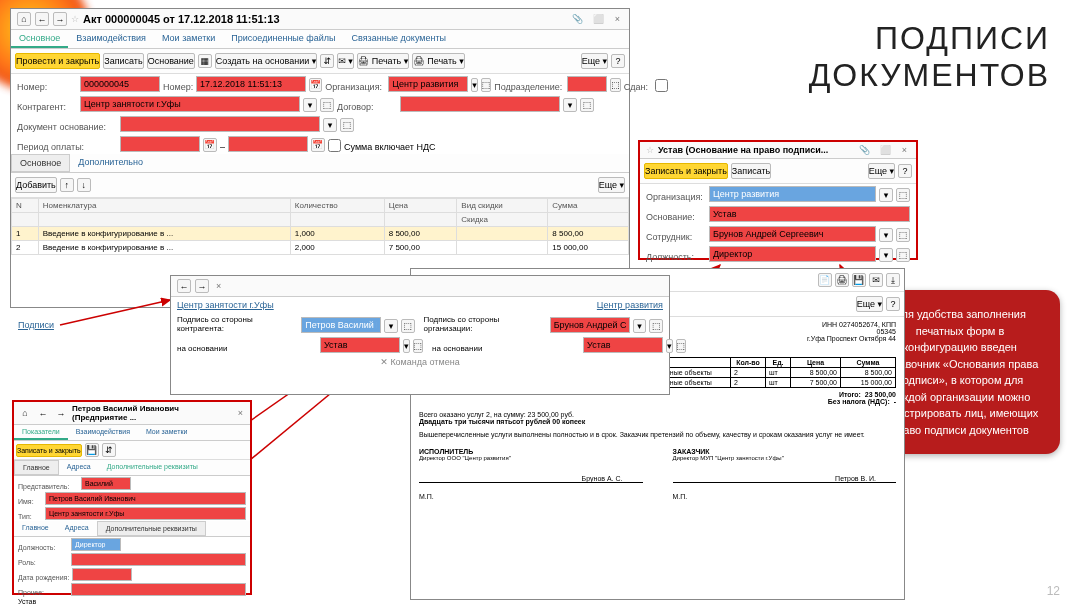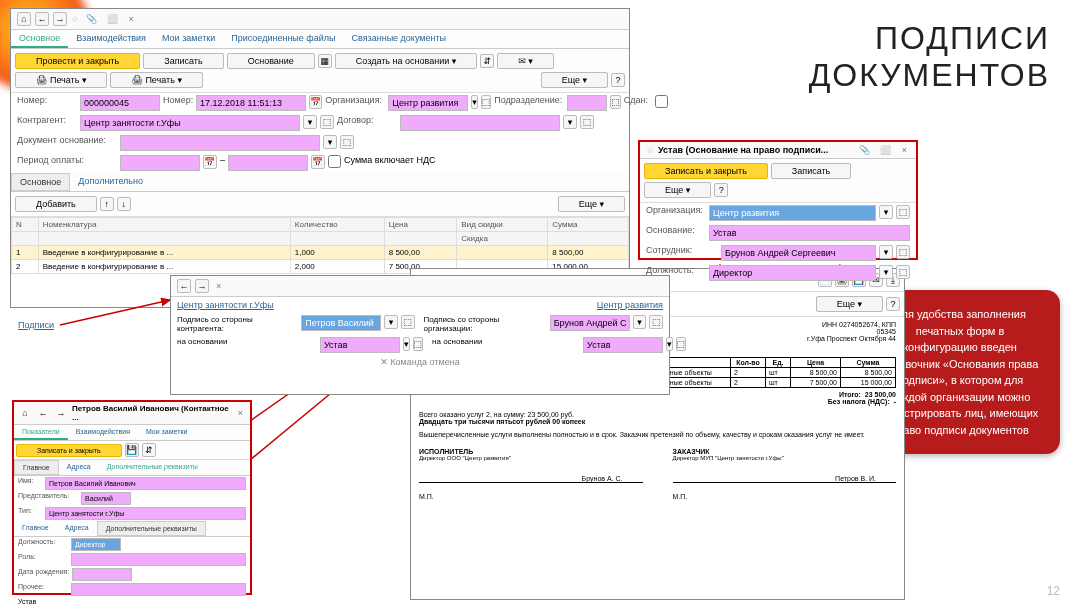--- a/index.html
+++ b/index.html
@@ -8,25 +8,25 @@
 .pane{position:absolute;background:#fff;border:1px solid #888}
 .red-frame{border:2px solid #c00}
 .titlebar{display:flex;align-items:center;padding:3px 6px;gap:4px;border-bottom:1px solid #ccc;background:#fafafa}
 .star{color:#bbb}
 .wtitle{font-size:11px;font-weight:bold;flex:1}
 .wctl{color:#777;font-size:9px;padding:0 3px}
 .tabs{display:flex;border-bottom:1px solid #ccc;background:#fdfdfd}
 .tab{padding:3px 8px;font-size:9px;color:#2a6496;cursor:pointer}
 .tab.act{border-bottom:2px solid #3a8;color:#3a8}
 .tbar{display:flex;gap:3px;padding:4px;border-bottom:1px solid #ddd;background:#fdfdfd;flex-wrap:wrap;align-items:center}
-.btn{padding:2px 20px;border:1px solid #bbb;background:#f6f6f6;font-size:9px;border-radius:2px}
+.btn{padding:2px 0;border:1px solid #bbb;background:#f6f6f6;font-size:9px;border-radius:2px}
 .btn.y{background:#ffd633;border-color:#e6b800}
-.fld{display:flex;align-items:flex-start;gap:3px;padding:2px 6px}
+.fld{display:flex;align-items:flex-end;gap:3px;padding:2px 6px}
 .lbl{font-size:9px;color:#555;min-width:60px}
-.inp{border:1px solid #bbb;padding:1px 3px;font-size:9px;background:#f0abfc;height:16px}
+.inp{border:1px solid #bbb;padding:1px 3px;font-size:9px;background:#ef4444;height:16px}
 .inp.blue{background:#69a5e0;color:#fff}
 .link{color:#2a6496;text-decoration:underline;font-size:9px}
 .greentext{color:#1a7a1a}
 table.grid{width:100%;border-collapse:collapse;font-size:8px}
 .grid th,.grid td{border:1px solid #ddd;padding:2px 4px;text-align:left}
 .grid th{background:#f5f5f5;font-weight:normal;color:#555}
 .grid tr.sel{background:#fff3cd}
 .big-title{position:absolute;top:20px;right:30px;font-size:32px;font-weight:300;text-align:right;letter-spacing:2px;color:#222}
 .callout{position:absolute;background:#b71c1c;color:#fff;border-radius:14px;padding:16px 18px;font-size:11px;text-align:center;line-height:1.5;box-shadow:0 2px 6px rgba(0,0,0,.3)}
 .pagenum{position:absolute;bottom:10px;right:20px;color:#bbb;font-size:12px}
@@ -41,20 +41,21 @@
 <body>
 
 <div class="corner-bg"></div>
 
 <div class="pane" style="top:8px;left:10px;width:620px;height:300px">
   <div class="titlebar">
     <span class="ic icbtn">⌂</span>
     <span class="ic icbtn">←</span>
     <span class="ic icbtn">→</span>
     <span class="star">☆</span>
+    <span class="wtitle">Акт 000000045 от 17.12.2018 11:51:13</span>
     <span class="wctl">📎</span>
     <span class="wctl">⬜</span>
     <span class="wctl">×</span>
   </div>
   <div class="tabs">
     <span class="tab act">Основное</span>
     <span class="tab">Взаимодействия</span>
     <span class="tab">Мои заметки</span>
     <span class="tab">Присоединенные файлы</span>
     <span class="tab">Связанные документы</span>
@@ -219,62 +220,62 @@
       <input class="inp blue" style="flex: 1 1 0%;" value="Центр развития">
       <span class="ic icbtn">▾</span>
       <span class="ic icbtn">⬚</span>
     </div>
   <div class="fld">
       <span class="lbl">Основание:</span>
       <input class="inp" style="flex: 1 1 0%;" value="Устав">
     </div>
   <div class="fld">
       <span class="lbl">Сотрудник:</span>
-      <input class="inp" style="flex: 1 1 0%; margin-left: 12px;" value="Брунов Андрей Сергеевич">
+      <input class="inp" style="flex: 1 1 0%;" value="Брунов Андрей Сергеевич">
       <span class="ic icbtn">▾</span>
       <span class="ic icbtn">⬚</span>
     </div>
   <div class="fld">
       <span class="lbl">Должность:</span>
       <input class="inp" style="flex: 1 1 0%;" value="Директор">
       <span class="ic icbtn">▾</span>
       <span class="ic icbtn">⬚</span>
     </div>
 </div>
 
 <div class="pane red-frame" style="top:400px;left:12px;width:240px;height:195px;z-index:4;font-size:7px">
   <div class="titlebar" style="padding:2px 4px">
     <span class="ic">⌂</span>
     <span class="ic">←</span>
     <span class="ic">→</span>
-    <span class="wtitle" style="font-size:8px">Петров Василий Иванович (Контактное ...</span>
+    <span class="wtitle" style="font-size:8px">Петров Василий Иванович (Предприятие ...</span>
     <span class="wctl">×</span>
   </div>
   <div class="tabs" style="font-size:7px">
     <span class="tab act" style="font-size:7px">Показатели</span>
     <span class="tab" style="font-size:7px">Взаимодействия</span>
     <span class="tab" style="font-size:7px">Мои заметки</span>
   </div>
   <div class="tbar" style="padding:2px">
     <span class="btn y" style="font-size:7px">Записать и закрыть</span>
     <span class="ic icbtn">💾</span>
     <span class="ic icbtn">⇵</span>
   </div>
   <div class="tabs" style="font-size:7px">
     <span class="tab" style="font-size:7px;background:#eee;border:1px solid #ccc;color:#333">Главное</span>
     <span class="tab" style="font-size:7px">Адреса</span>
     <span class="tab" style="font-size:7px;color:#3a8">Дополнительные реквизиты</span>
   </div>
   <div class="fld" style="padding:1px 4px">
+      <span class="lbl" style="min-width:60px;font-size:7px">Представитель:</span>
+      <input class="inp" style="width: 50px; height: 13px; font-size: 7px;" value="Василий">
+    </div>
+  <div class="fld" style="padding:1px 4px">
       <span class="lbl" style="min-width:24px;font-size:7px">Имя:</span>
       <input class="inp" style="flex: 1 1 0%; height: 13px; font-size: 7px;" value="Петров Василий Иванович">
-    </div>
-  <div class="fld" style="padding:1px 4px">
-      <span class="lbl" style="min-width:60px;font-size:7px">Представитель:</span>
-      <input class="inp" style="width: 50px; height: 13px; font-size: 7px;" value="Василий">
     </div>
   <div class="fld" style="padding:1px 4px">
       <span class="lbl" style="min-width:24px;font-size:7px">Тип:</span>
       <input class="inp" style="flex: 1 1 0%; height: 13px; font-size: 7px;" value="Центр занятости г.Уфы">
     </div>
   <div class="tabs" style="font-size:7px">
     <span class="tab" style="font-size:7px">Главное</span>
     <span class="tab" style="font-size:7px">Адреса</span>
     <span class="tab" style="font-size:7px;background:#eee;color:#333;border:1px solid #ccc">Дополнительные реквизиты</span>
   </div>

